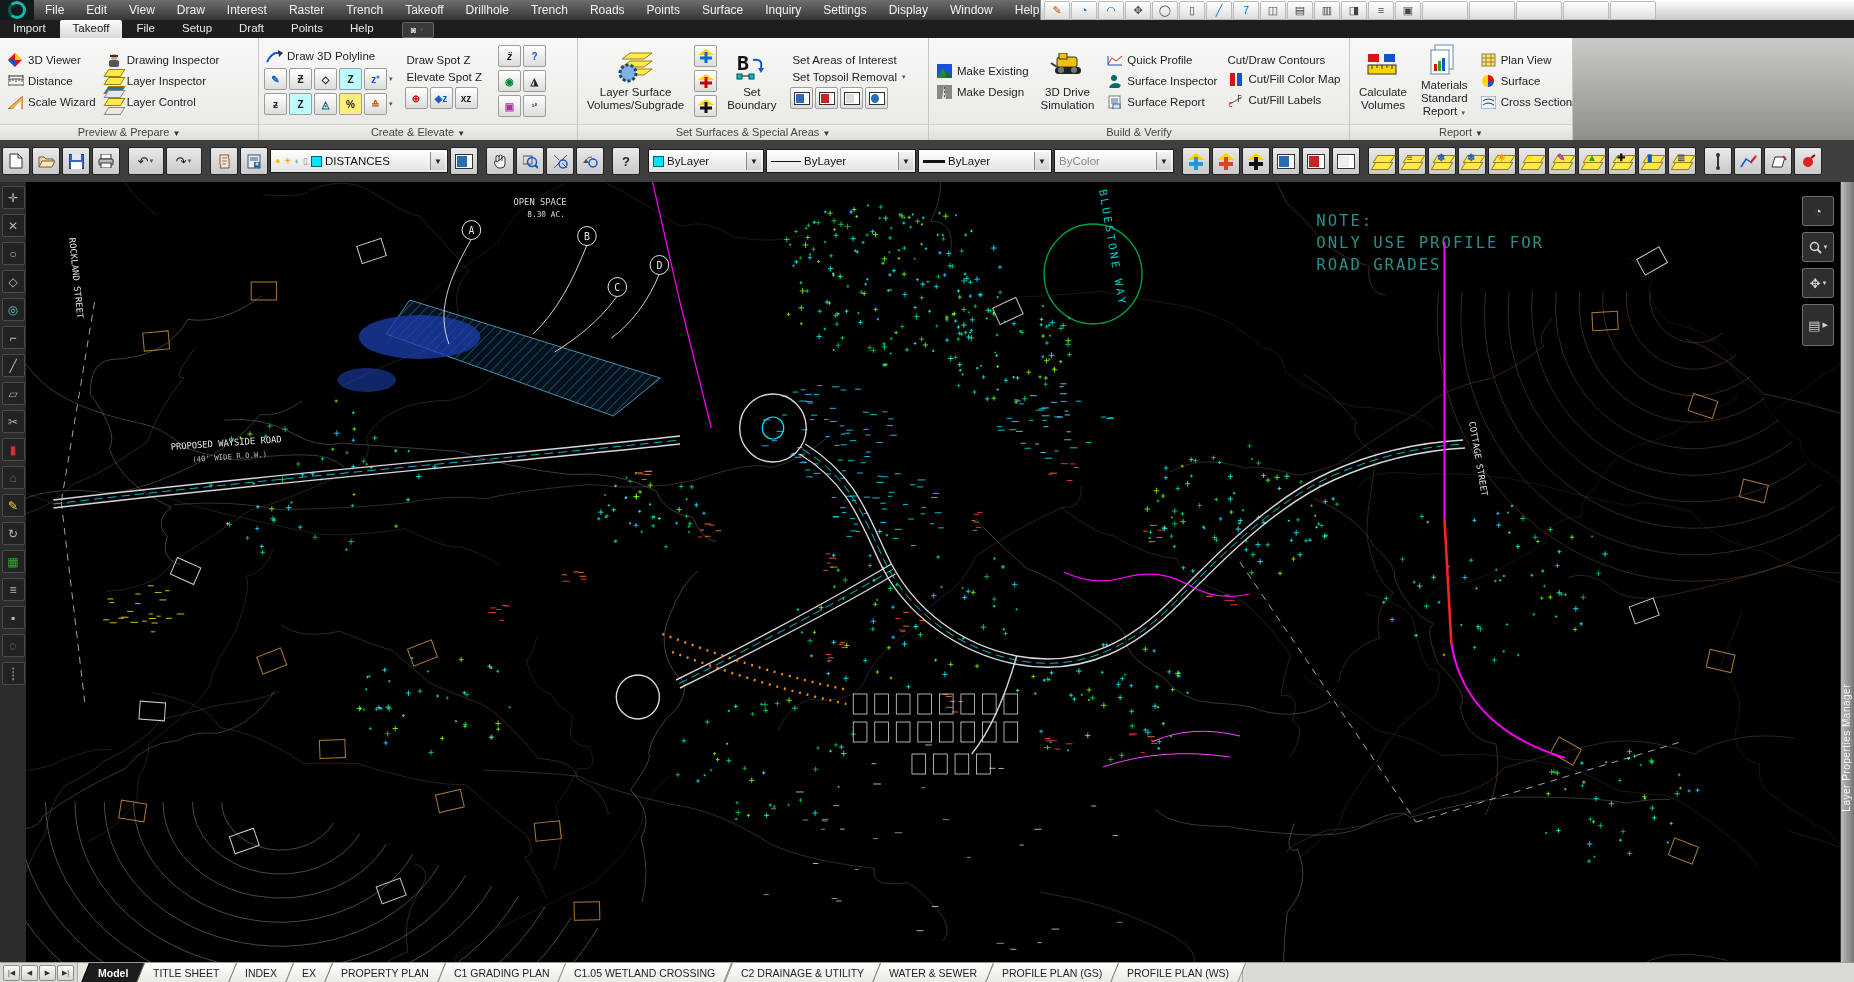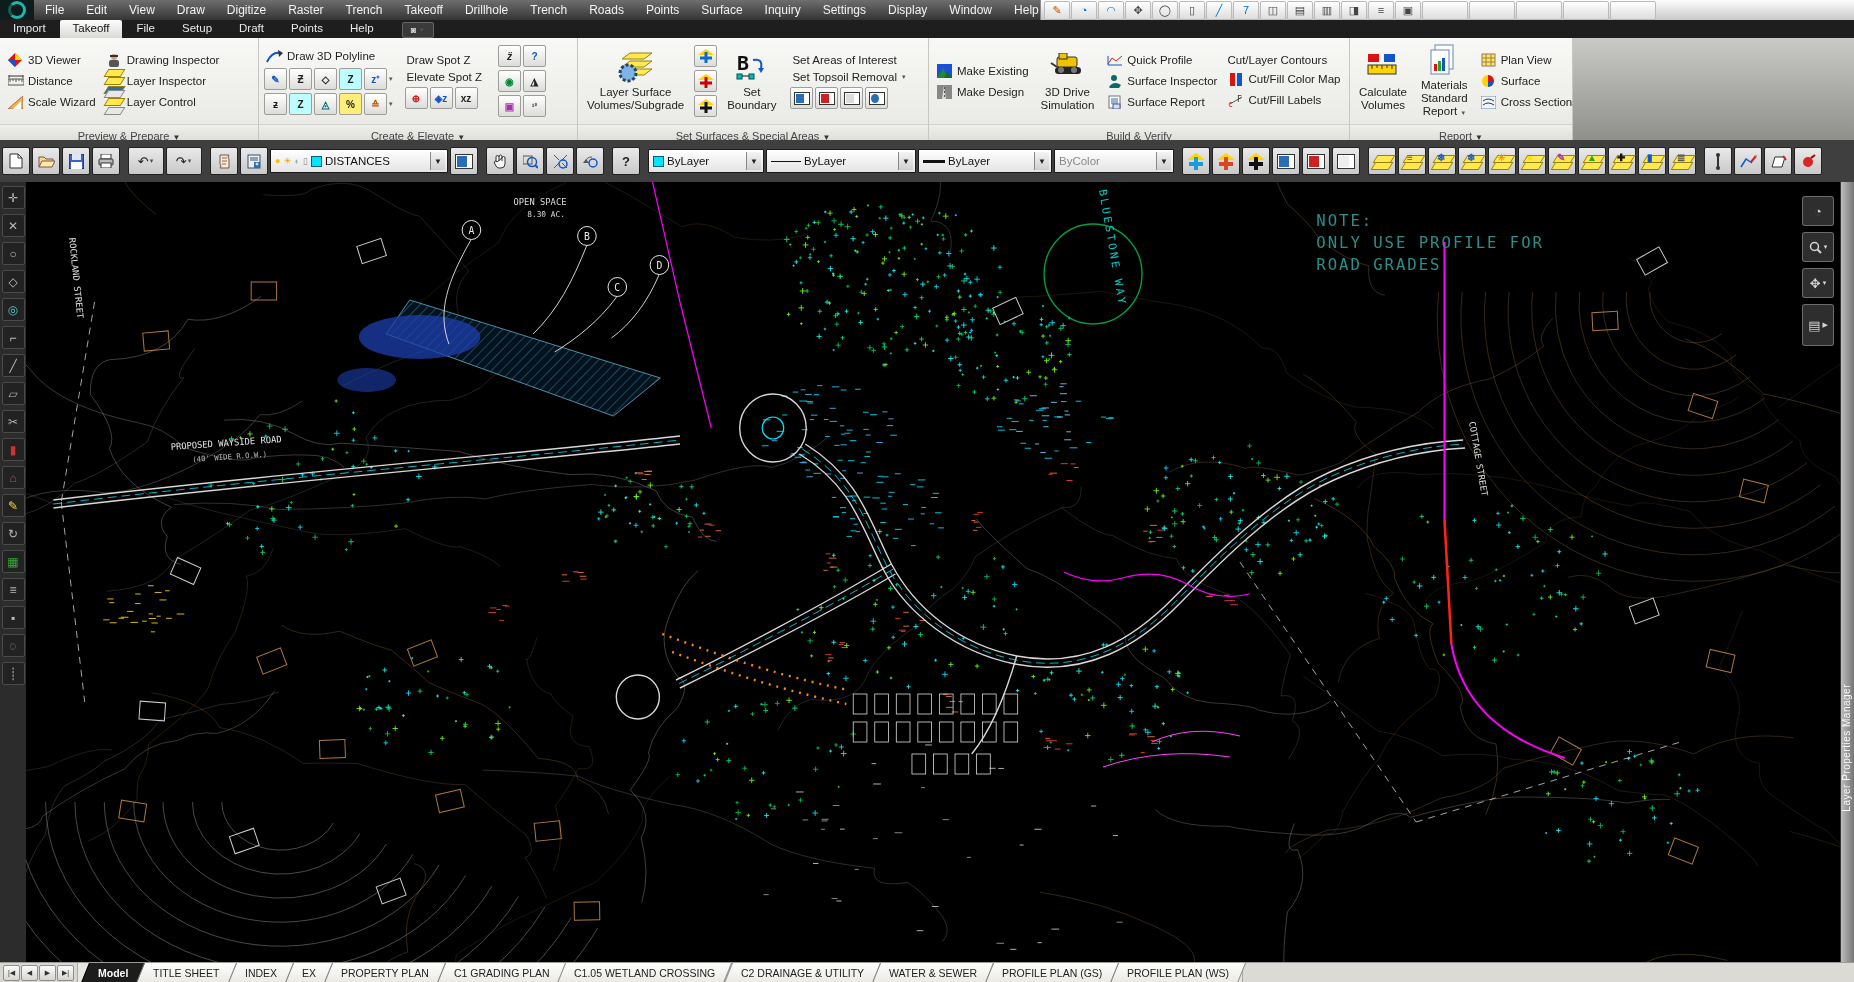--- a/index.html
+++ b/index.html
@@ -21,21 +21,21 @@
   .rtab{padding:1px 13px 2px;margin-right:1px;line-height:15px;cursor:default;}
   .rtab.active{background:linear-gradient(#fdfdfd,#d9d9d6);color:#111;border-radius:2px 2px 0 0;}
   .cam-btn{margin-left:14px;width:30px;height:14px;background:#3a3a3a;border:1px solid #666;border-radius:2px;
     color:#ddd;font-size:9px;display:flex;align-items:center;justify-content:center;gap:3px;}
   
   .ribbon{position:absolute;top:38px;left:0;right:0;height:102px;display:flex;
     background:linear-gradient(#f8f8f6,#e7e7e3);border-bottom:1px solid #989894;color:#222;}
   .rgroup{display:flex;flex-direction:column;border-right:1px solid #c6c6c2;flex:none;}
   .rgc{flex:1;display:flex;align-items:center;padding:2px 4px;gap:4px;}
   .rgl{height:15px;font-size:11px;color:#444;text-align:center;background:linear-gradient(#efefec,#dededa);
-    border-top:1px solid #d0d0cc;line-height:22px;}
+    border-top:1px solid #d0d0cc;line-height:14px;}
   .rgl .arr{font-size:8px;color:#333;}
   .rcol{display:flex;flex-direction:column;justify-content:center;gap:1px;}
   .ritem{display:flex;align-items:center;gap:4px;padding:2px 3px;border-radius:2px;font-size:11.5px;white-space:nowrap;}
   .rbig{display:flex;flex-direction:column;align-items:center;justify-content:center;gap:2px;
     padding:2px 5px;font-size:11.5px;text-align:center;line-height:13px;border-radius:2px;}
   .sb{width:21px;height:20px;border:1px solid #9d9d9a;background:linear-gradient(#fff,#dcdcda);
     display:flex;align-items:center;justify-content:center;font-size:10px;font-weight:bold;margin:1px;border-radius:2px;color:#222;}
   .sbrow{display:flex;align-items:center;}
   .drp{font-size:7px;color:#555;margin:0 1px;}
   .ic16{width:17px;height:16px;flex:none;display:inline-flex;align-items:center;justify-content:center;}
@@ -94,21 +94,21 @@
   <div class="menubar">
     <div class="logo">
         <i></i>
       </div>
     <div style="display:flex;">
 
     <span class="menu-item">File</span>
         <span class="menu-item">Edit</span>
         <span class="menu-item">View</span>
         <span class="menu-item">Draw</span>
-        <span class="menu-item">Digitize</span>
+        <span class="menu-item">Interest</span>
         <span class="menu-item">Raster</span>
         <span class="menu-item">Trench</span>
         <span class="menu-item">Takeoff</span>
         <span class="menu-item">Drillhole</span>
         <span class="menu-item">Trench</span>
         <span class="menu-item">Roads</span>
         <span class="menu-item">Points</span>
         <span class="menu-item">Surface</span>
         <span class="menu-item">Inquiry</span>
         <span class="menu-item">Settings</span>
@@ -429,21 +429,21 @@
                   <rect x="1" y="1" width="11" height="12" fill="#fff" stroke="#777"></rect>
                   <path d="M3 4h7M3 6h7M3 8h7" stroke="#2a6db5"></path>
                   <rect x="5" y="9" width="7" height="5" fill="#cfe0f5" stroke="#558"></rect>
                 </svg>
               </span>
             <span>Surface Report</span>
           </div>
         </div>
         <div class="rcol">
           <div class="ritem">
-              <span>Cut/Layer Contours</span>
+              <span>Cut/Draw Contours</span>
             </div>
           <div class="ritem">
             <span class="ic16">
                 <svg width="12" height="14">
                   <rect x="0" y="1" width="5" height="13" fill="#d11"></rect>
                   <rect x="7" y="1" width="5" height="13" fill="#15c"></rect>
                 </svg>
               </span>
             <span>Cut/Fill Color Map</span>
           </div>

